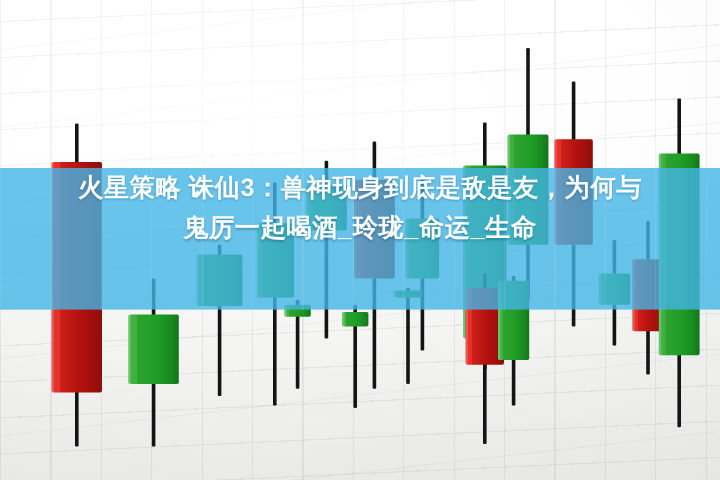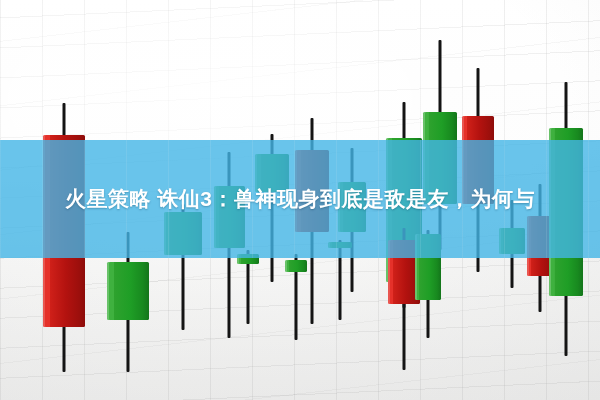--- a/index.html
+++ b/index.html
@@ -110,21 +110,20 @@
         rgba(0,0,0,0) 42px);
   }
 
   
   #title-wrap{
     position:absolute;
     left:0; right:0;
     display:flex;
     flex-direction:column;
     align-items:center;
-    justify-content:center;
     pointer-events:none;
   }
   .title-line{
     color:#ffffff;
     font-size:21px;
     font-weight:bold;
     line-height:34px;
     letter-spacing:.5px;
     text-align:center;
     white-space:nowrap;
@@ -216,15 +215,16 @@
         <div class="body up" style="top: 260px; height: 12px;"></div>
       </div>
     </div>
 
   <div id="band" style="top: 140px; height: 118px;">
     <div class="band-grid"></div>
   </div>
 
   <div id="title-wrap" style="top: 140px; height: 118px;">
     <div class="title-line">火星策略 诛仙3：兽神现身到底是敌是友，为何与</div>
+    <div class="title-line">鬼厉一起喝酒_玲珑_命运_生命</div>
   </div>
 
 </div>
 
 </body></html>

